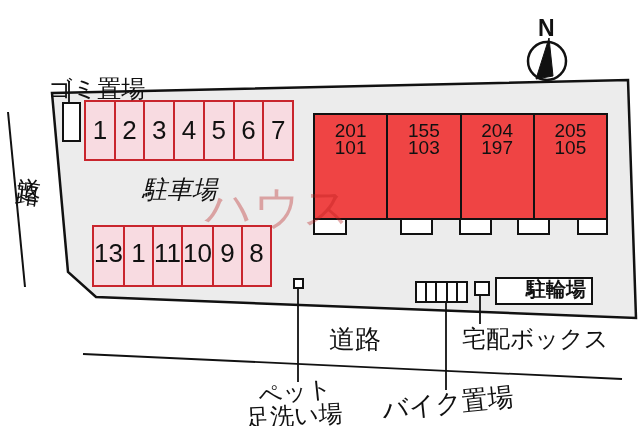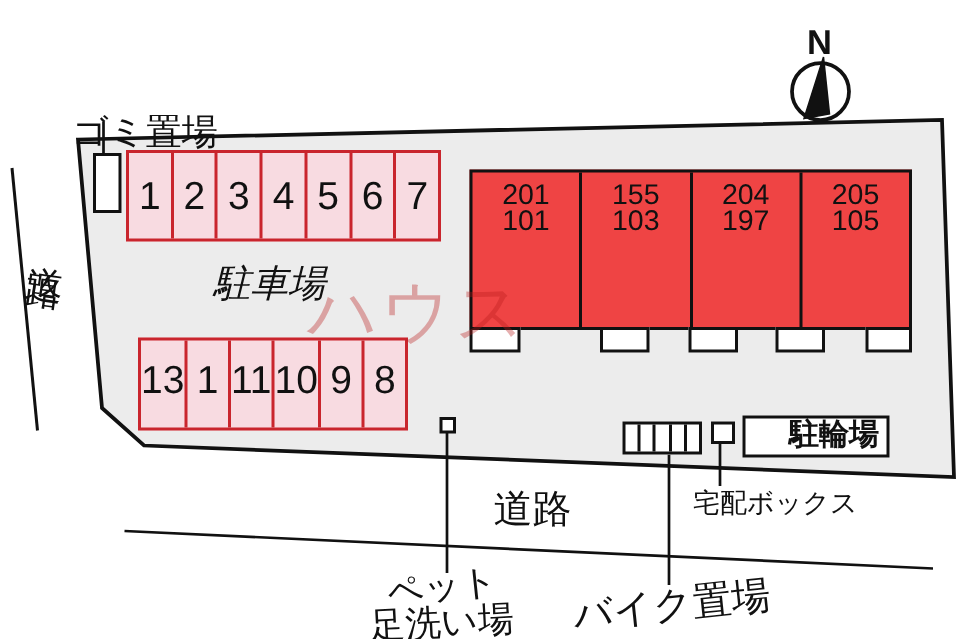--- a/index.html
+++ b/index.html
@@ -142,20 +142,20 @@
 </div>
 
 <div class="abs delivery-box"></div>
 
 <div class="abs bicycle-box">
   <span>駐輪場</span>
 </div>
 
 <div class="lbl" style="left:329px;top:326px;font-size:26px;">道路</div>
 
-<div class="lbl" style="left:462px;top:326px;font-size:18px;">宅配ボックス</div>
+<div class="lbl" style="left:462px;top:326px;font-size:24px;">宅配ボックス</div>
 
 <div class="lbl" style="left:258px;top:379px;font-size:24px;transform:rotate(-6deg);">ペット</div>
 <div class="lbl" style="left:246px;top:403px;font-size:24px;transform:rotate(-3deg);">足洗い場</div>
 
 <div class="lbl" style="left:382px;top:390px;font-size:26px;transform:rotate(-6deg);">バイク置場</div>
 
 <div class="lbl watermark">ハウス</div>
 
 </body></html>

